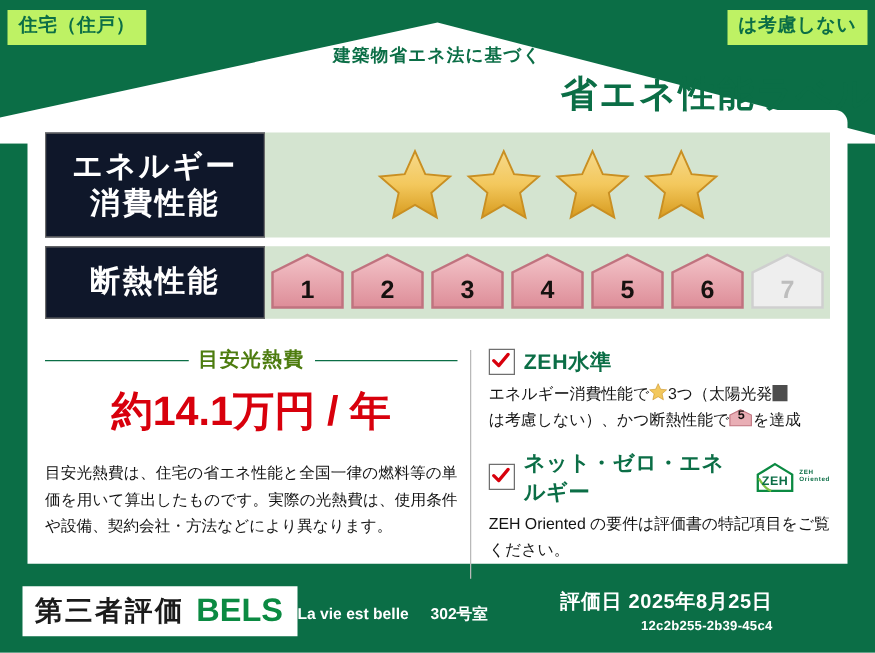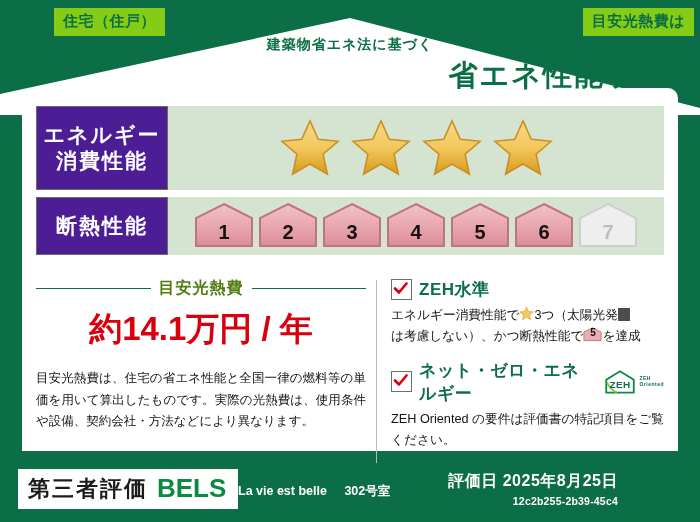--- a/index.html
+++ b/index.html
@@ -18,30 +18,29 @@
   
   .roof{
     position:absolute;left:0;top:0;width:700px;height:115px;
     overflow:hidden;pointer-events:none;
   }
   .roof svg{display:block;}
 
   
   .tag{
     position:absolute;top:8px;
-    background:#84cc16;
+    background:#bef264;
     color:#0b6e46;
     font-weight:bold;
     font-size:15px;
     letter-spacing:0.5px;
     padding:5px 9px 6px 9px;
     line-height:1.1;
     white-space:nowrap;
     z-index:6;
-    margin-left:48px;
   }
   .tag-left{left:6px;}
   .tag-right{right:6px;}
 
   
   .panel{
     position:absolute;
     left:22px;top:88px;
     width:656px;height:363px;
     background:#ffffff;
@@ -60,27 +59,27 @@
 
   
   .perf{
     position:absolute;left:14px;top:18px;width:628px;
   }
   .row{
     display:flex;align-items:stretch;
     margin-bottom:7px;
   }
   .row-label{
-    width:132px;
-    background:#4c1d95;
+    width:176px;
+    background:#0f172a;
     border:1px solid #6a6a6a;
     color:#fff;font-weight:bold;
     display:flex;flex-direction:column;
     align-items:center;justify-content:center;
-    font-size:21px;line-height:1.22;
+    font-size:24px;line-height:1.22;
     letter-spacing:2px;
     box-sizing:border-box;
   }
   .row-value{
     flex:1;
     background:#d4e4d0;
     display:flex;align-items:center;justify-content:center;
     box-sizing:border-box;
   }
   .row-energy .row-value{height:84px;}
@@ -181,21 +180,21 @@
 
 <div class="label-root">
 
   <div class="roof">
     <svg width="700" height="115" viewBox="0 0 700 115">
       <polygon points="350,18 700,108 700,115 0,115 0,94" fill="#ffffff"></polygon>
     </svg>
   </div>
 
   <div class="tag tag-left">住宅（住戸）</div>
-  <div class="tag tag-right">目安光熱費は</div>
+  <div class="tag tag-right">は考慮しない</div>
 
   <div class="head">
     <div class="sub">建築物省エネ法に基づく</div>
     <div class="main">省エネ性能ラベル</div>
   </div>
 
   <div class="panel">
 
     <div class="perf">
 

